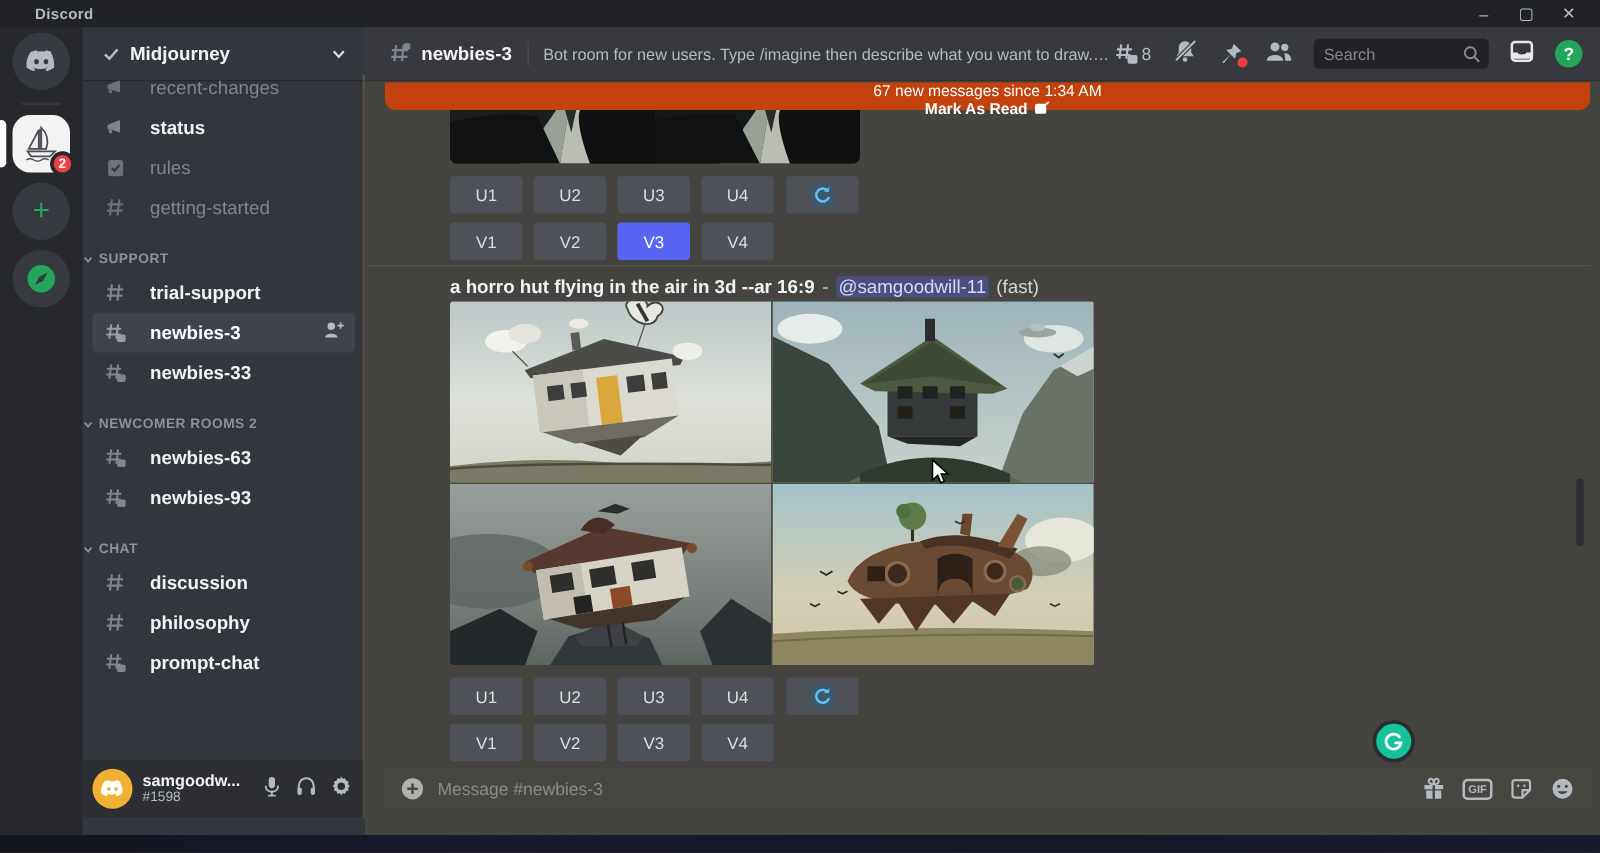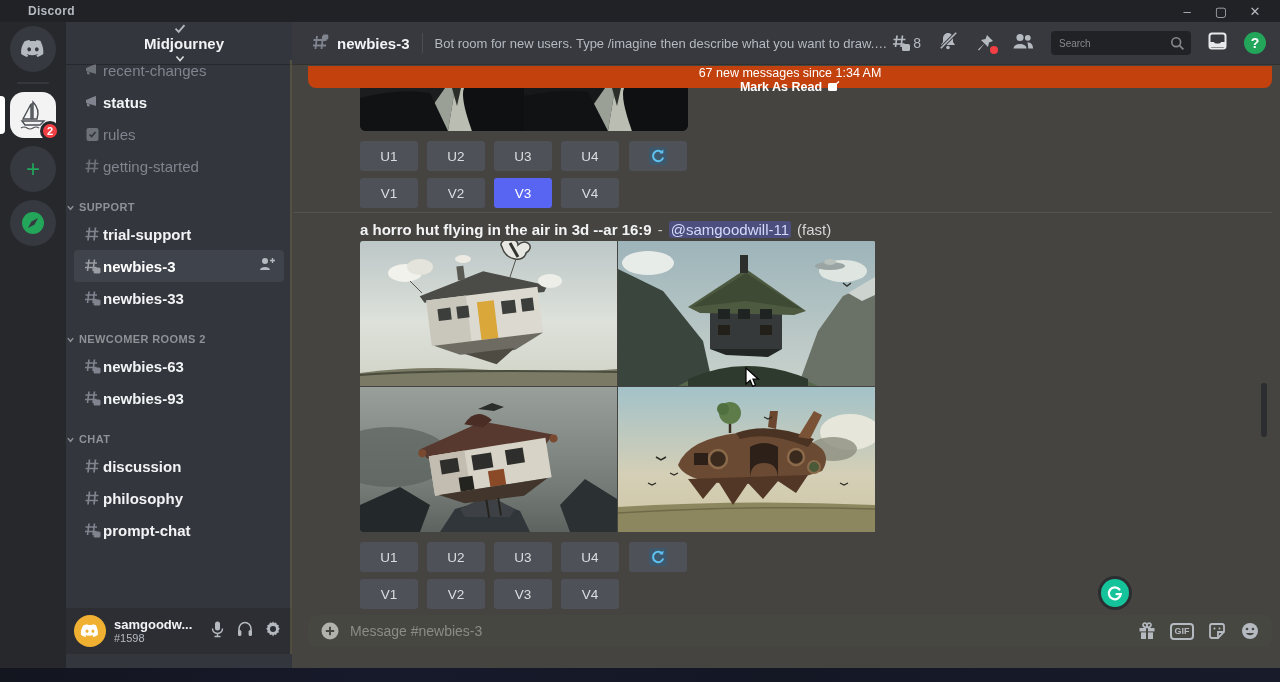--- a/index.html
+++ b/index.html
@@ -25,25 +25,25 @@
   .guild-badge { position:absolute; right:-4px; bottom:-3px; min-width:20px; height:20px; border-radius:10px;
                  background:#f23f43; border:3px solid #26282c; color:#fff; font-size:11px; font-weight:bold;
                  display:flex; align-items:center; justify-content:center; padding:0 4px; }
   .round-btn { width:46px; height:46px; border-radius:50%; background:#36393f; display:flex; align-items:center; justify-content:center; }
   .plus-glyph { color:#23a55a; font-size:24px; font-weight:400; line-height:1; }
 
   
   .sidebar { position:absolute; left:66px; top:22px; width:226px; height:646px; background:#33363c; }
   .edge-line { position:absolute; left:290px; top:60px; width:2px; height:594px; background:#6d6747; opacity:.55; z-index:5; }
   .guild-header { position:absolute; left:0; top:0; width:226px; height:42px; display:flex; align-items:center;
-                  padding:0 14px 0 16px; box-shadow:0 1px 0 rgba(0,0,0,.25); z-index:3; background:#33363c;flex-direction:column; }
+                  padding:0 14px 0 16px; box-shadow:0 1px 0 rgba(0,0,0,.25); z-index:3; background:#33363c; }
   .guild-header .gname { color:#f2f3f5; font-weight:bold; font-size:15px; margin-left:8px; flex:1; }
   .channels { position:absolute; left:0; top:42px; width:226px; height:558px; overflow:hidden; padding-top:0; }
   .chan { position:relative; height:32px; margin:0 8px; border-radius:4px; display:flex; align-items:center; padding:0 8px; }
-  .chan .cname { font-size:15px; margin-left:1px; font-weight:500; color:#80848e; white-space:nowrap; }
+  .chan .cname { font-size:15px; margin-left:18px; font-weight:500; color:#80848e; white-space:nowrap; }
   .chan.unread .cname { color:#f2f3f5; font-weight:bold; }
   .chan.active { background:#3f434b; }
   .chan.active .cname { color:#fff; font-weight:bold; }
   .cat { height:22px; margin-top:14px; display:flex; align-items:center; padding:0 8px 0 0; }
   .cat .clabel { color:#8e9297; font-size:11px; font-weight:bold; letter-spacing:.4px; margin-left:4px; }
   .cicon { flex:0 0 auto; display:flex; align-items:center; justify-content:center; width:20px; }
   .invite-ic { margin-left:auto; }
 
   
   .userbar { position:absolute; left:0; bottom:14px; width:226px; height:46px; background:#2c2e33;
@@ -58,21 +58,21 @@
   .chat { position:absolute; left:292px; top:22px; width:988px; height:646px; background:#454440; }
   .chat-header { position:absolute; left:0; top:0; width:988px; height:42px; background:#37393e;
                  box-shadow:0 1px 0 rgba(0,0,0,.28); display:flex; align-items:center; z-index:6; }
   .chat-header .hname { color:#f2f3f5; font-size:15px; font-weight:bold; margin-left:7px; }
   .hdr-divider { width:1px; height:20px; background:#4a4d53; margin:0 12px; }
   .topic { color:#b5bac1; font-size:13px; max-width:455px; white-space:nowrap; overflow:hidden; text-overflow:ellipsis; }
   .hdr-right { position:absolute; right:14px; top:0; height:42px; display:flex; align-items:center; gap:16px; }
   .thread-count { color:#b5bac1; font-size:14px; margin-left:2px; }
   .searchbox { width:140px; height:24px; background:#202225; border-radius:4px; display:flex; align-items:center;
                padding:0 6px 0 8px; }
-  .searchbox .sph { color:#87898c; font-size:10px; flex:1; }
+  .searchbox .sph { color:#87898c; font-size:13px; flex:1; }
   .help-btn { width:22px; height:22px; border-radius:50%; background:#23a55a; color:#fff; font-size:14px; font-weight:bold;
               display:flex; align-items:center; justify-content:center; }
 
   
   .nm-bar { position:absolute; left:16px; right:8px; top:44px; height:22px; background:#c2410c;
             border-radius:0 0 8px 8px; display:flex; align-items:center; padding:0 10px; z-index:5;flex-direction:column; }
   .nm-text { color:#fff; font-size:12.5px; font-weight:500; flex:1; }
   .nm-action { color:#fff; font-size:12.5px; font-weight:700; display:flex; align-items:center; gap:5px; }
 
   

